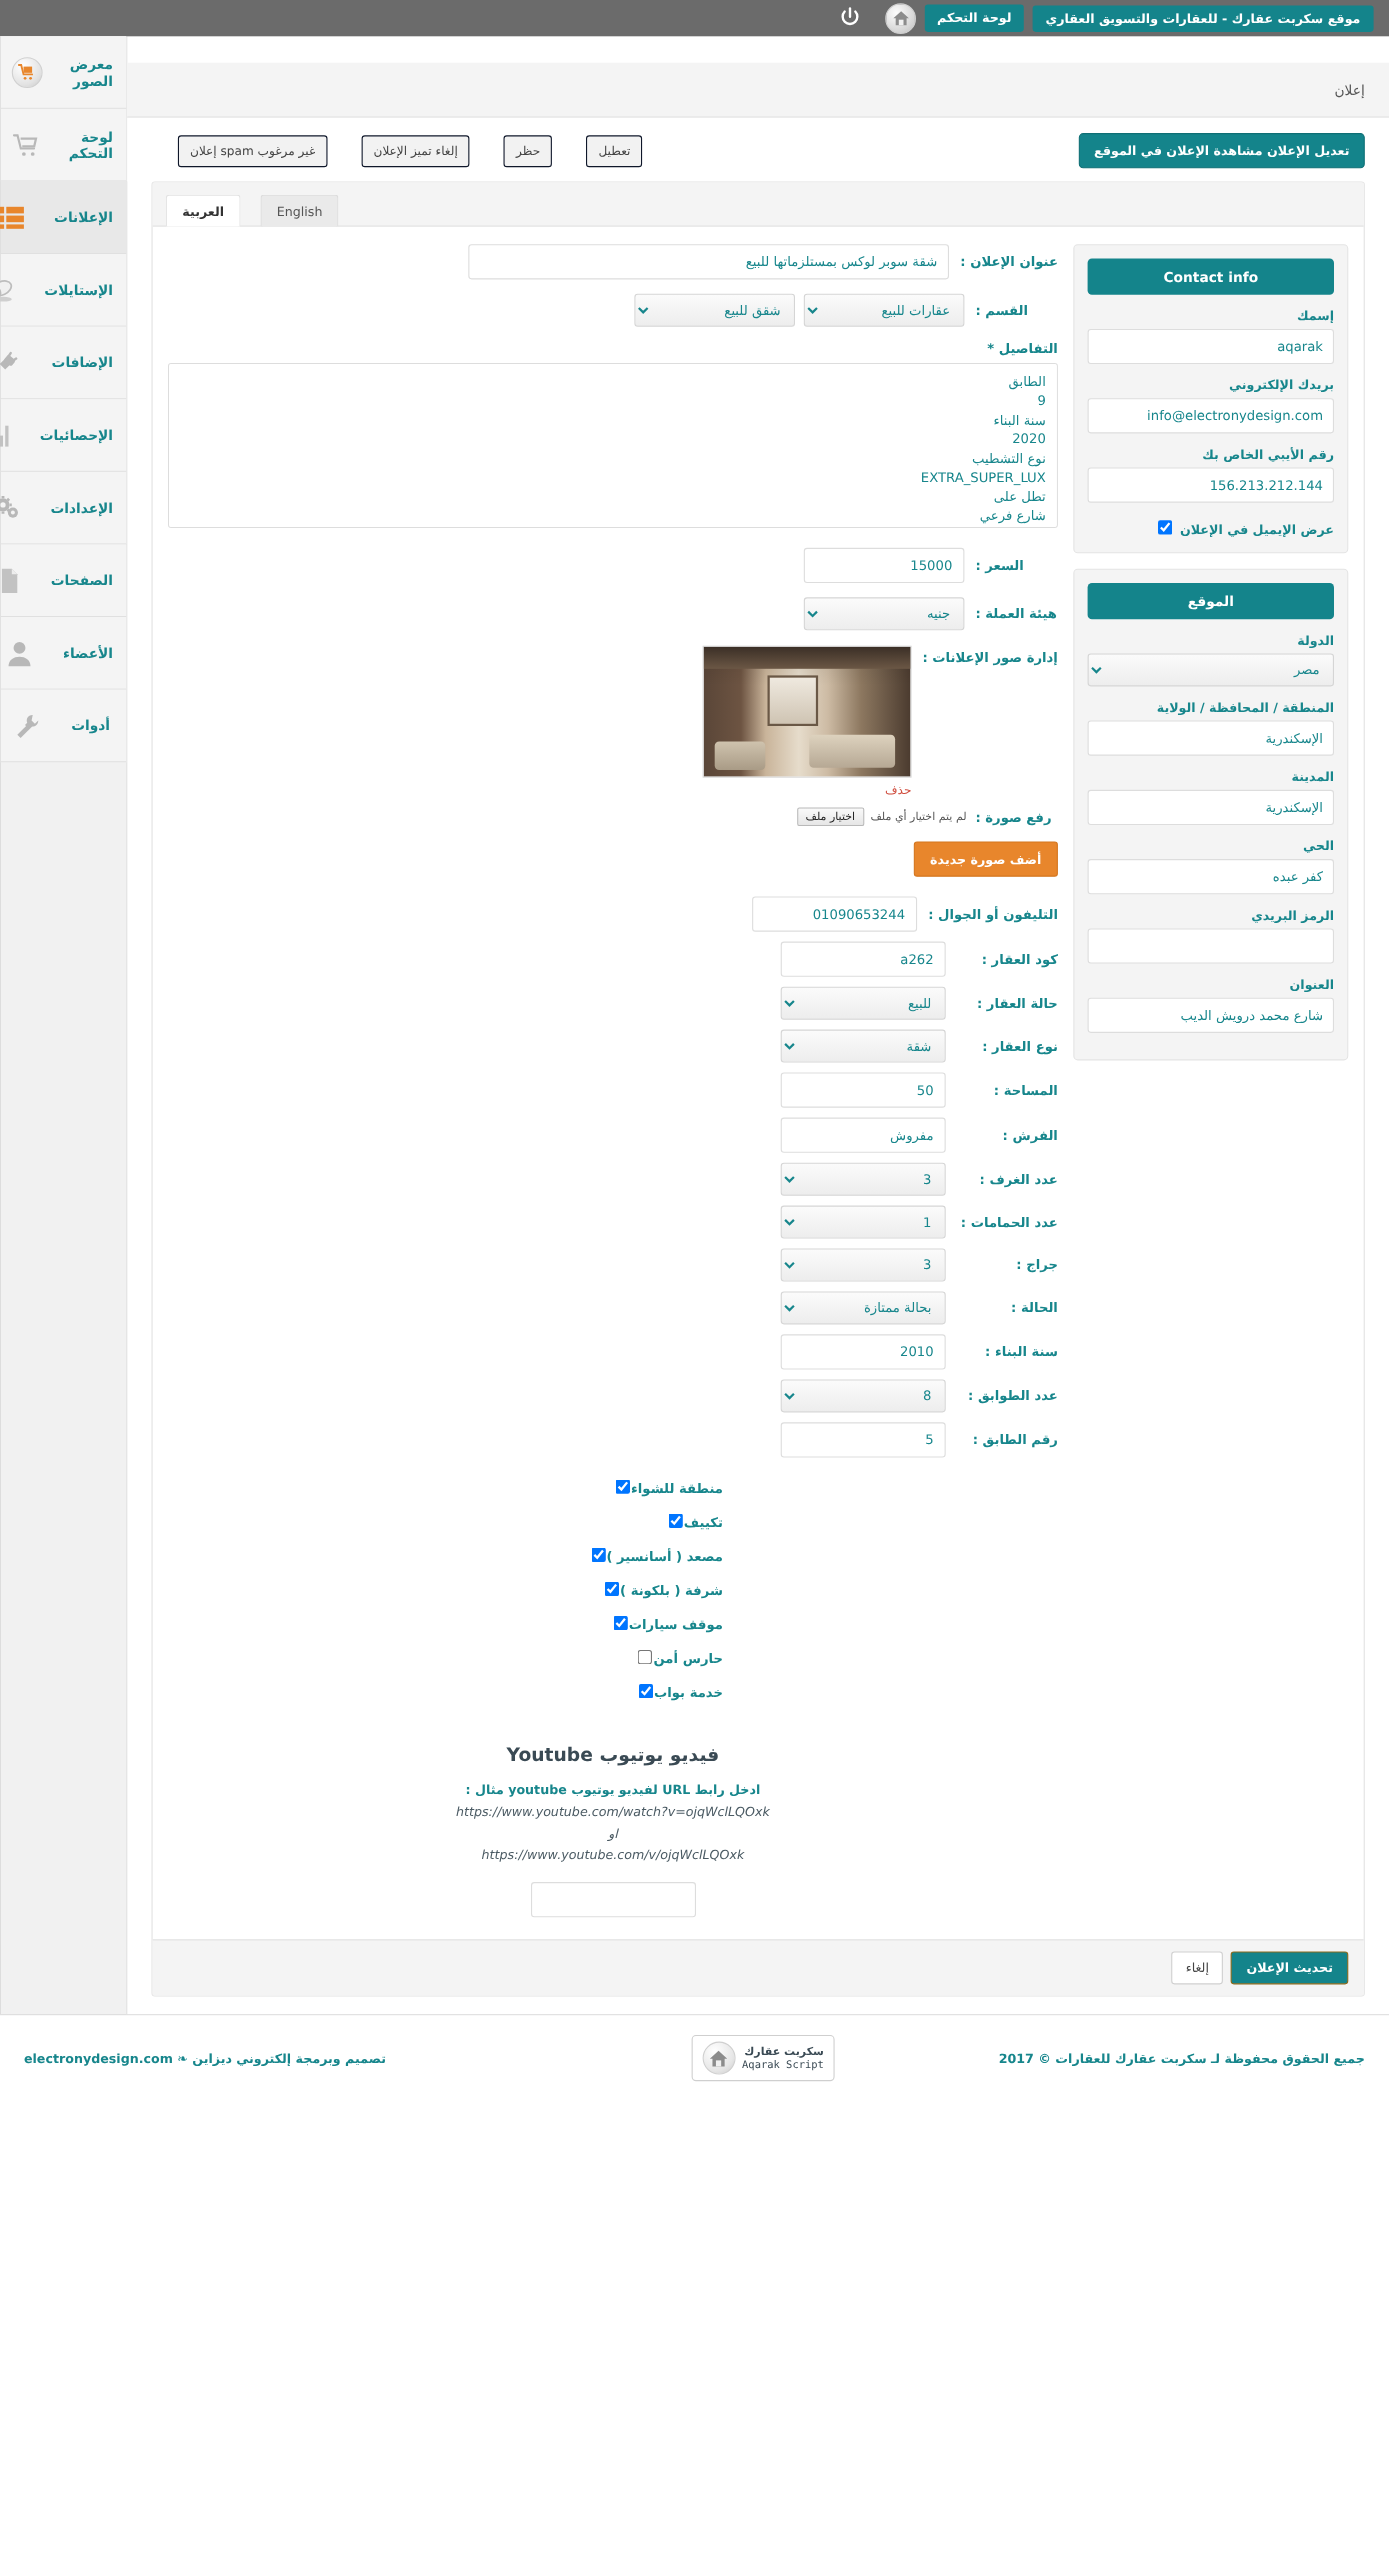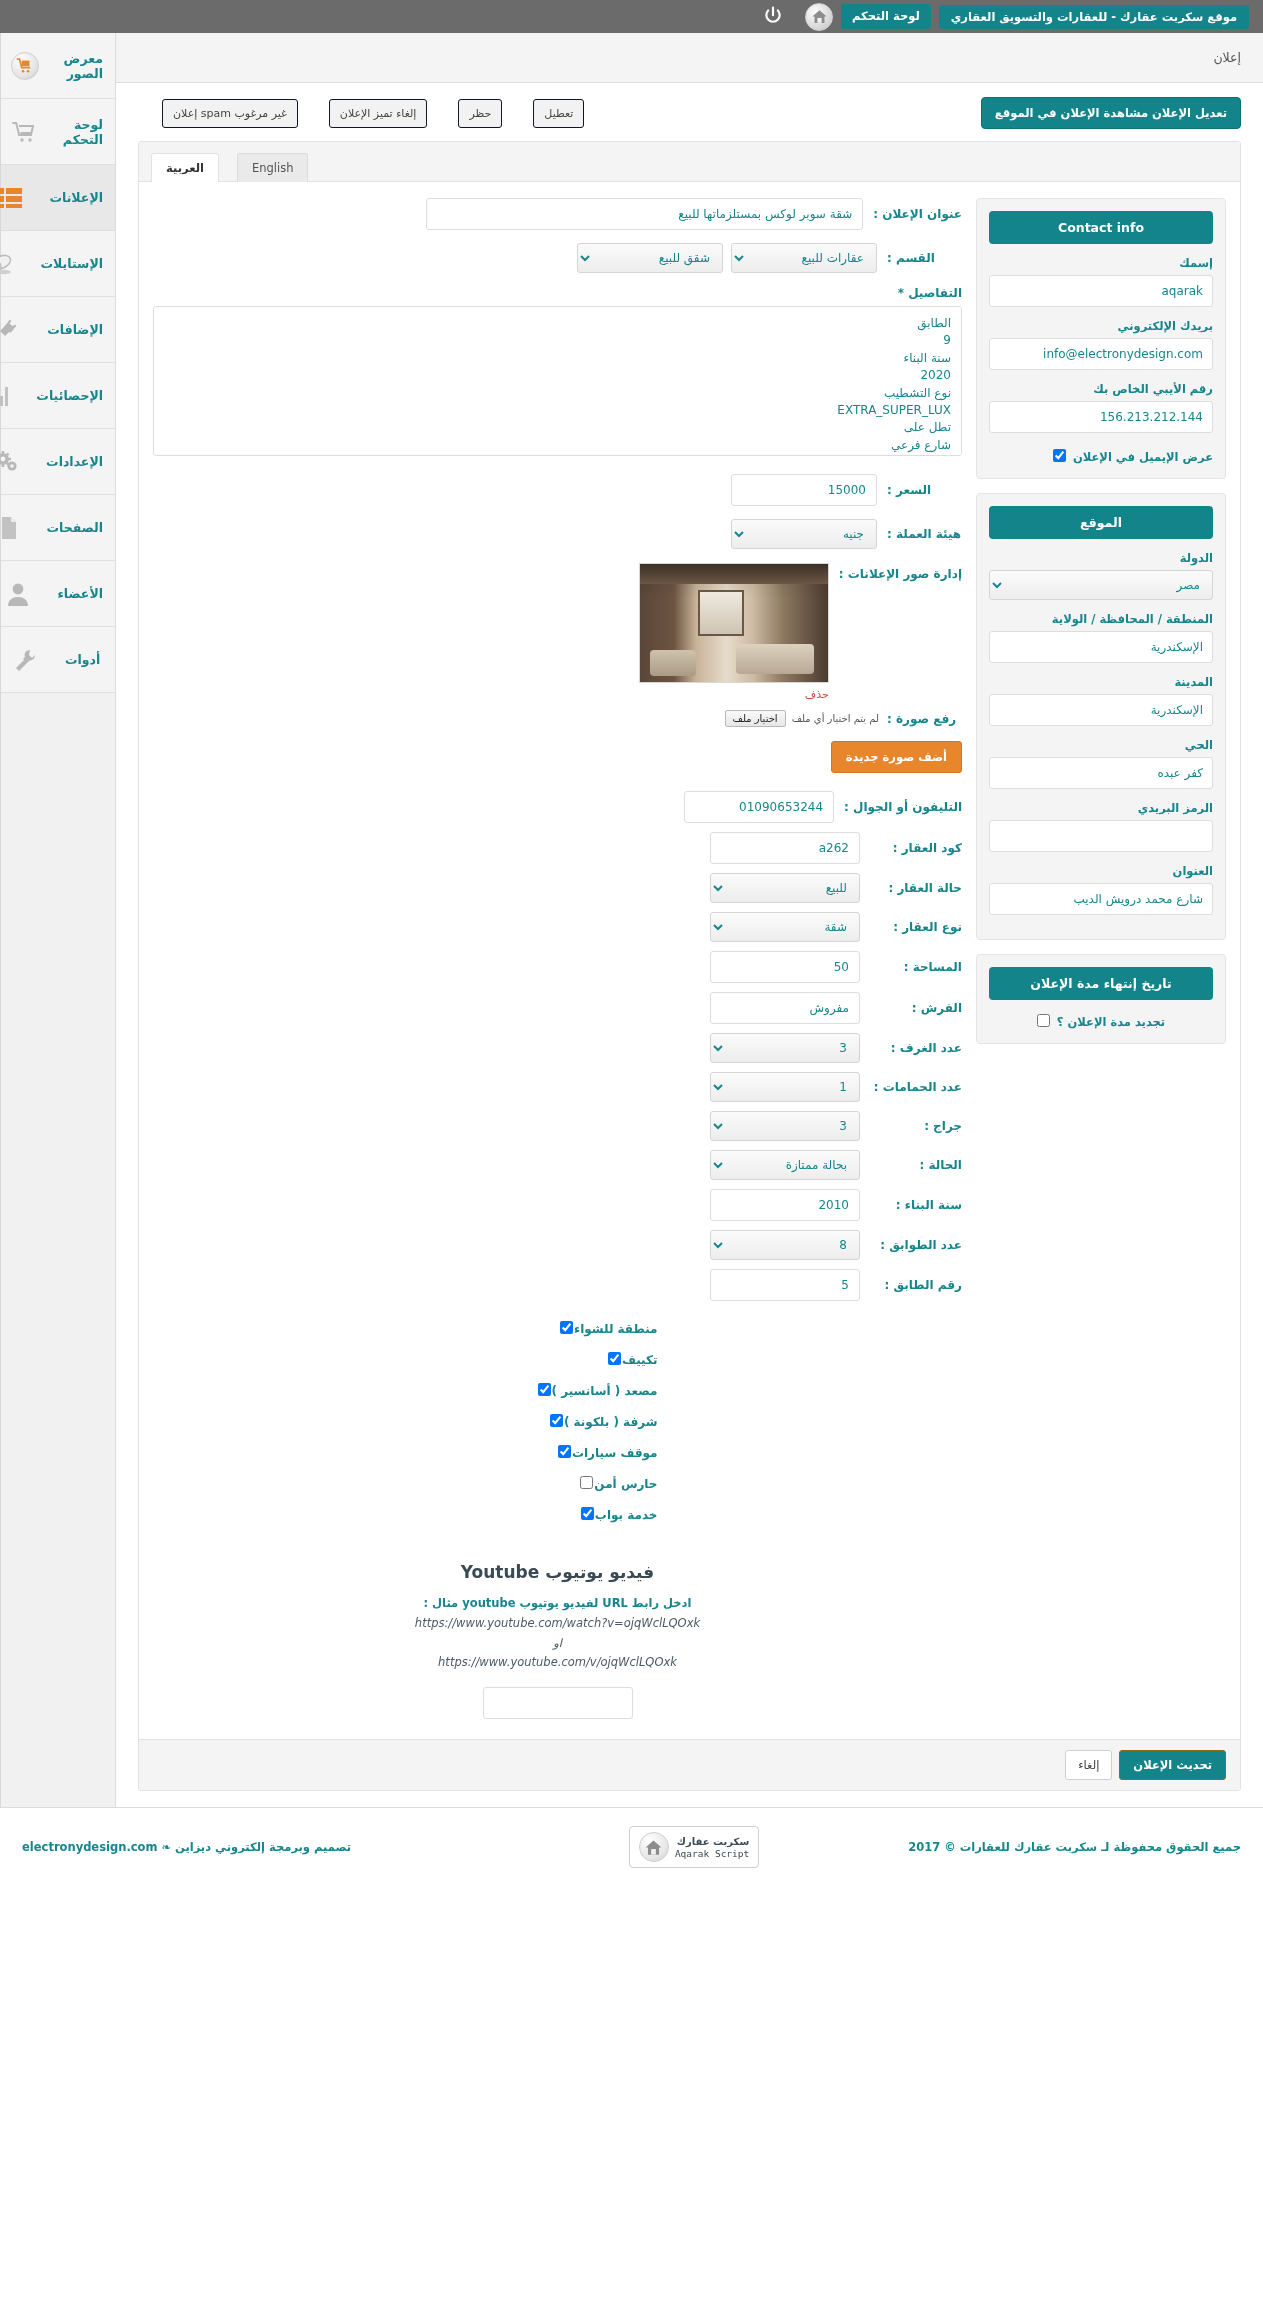--- a/index.html
+++ b/index.html
@@ -108,20 +108,21 @@
   }
 
   
   .page-head {
     height: 50px;
     background: #f4f4f4;
     border-bottom: 1px solid #dcdcdc;
     display: flex;
     align-items: center;
     padding: 0 22px;
+    margin-top: 24px;
   }
   .page-head .ptitle { font-size: 12.5px; color: #555; font-weight: normal; }
 
   .action-row {
     padding: 14px 22px 12px 22px;
     display: flex;
     align-items: center;
     gap: 7px;
     background: #fff;
   }
@@ -792,29 +793,20 @@
             <div class="c-label">المدينة</div>
             <input class="c-input" value="الإسكندرية" style="">
             <div class="c-label">الحي</div>
             <input class="c-input" value="كفر عبده" style="">
             <div class="c-label">الرمز البريدي</div>
             <input class="c-input" value="" style="">
             <div class="c-label">العنوان</div>
             <input class="c-input" value="شارع محمد درويش الديب" style="">
           </div>
 
-          <div class="card">
-            <div class="card-btn">تاريخ إنتهاء مدة الإعلان</div>
-            <div class="c-chk center">
-              <span class="lab">تجديد مدة الإعلان ؟</span>
-              <span class="bx">
-                <input type="checkbox" style="">
-              </span>
-            </div>
-          </div>
 
         </div>
       </div>
 
       <div class="formfoot">
         <button class="btn-update">تحديث الإعلان</button>
         <button class="btn-cancel">إلغاء</button>
       </div>
 
     </div>

